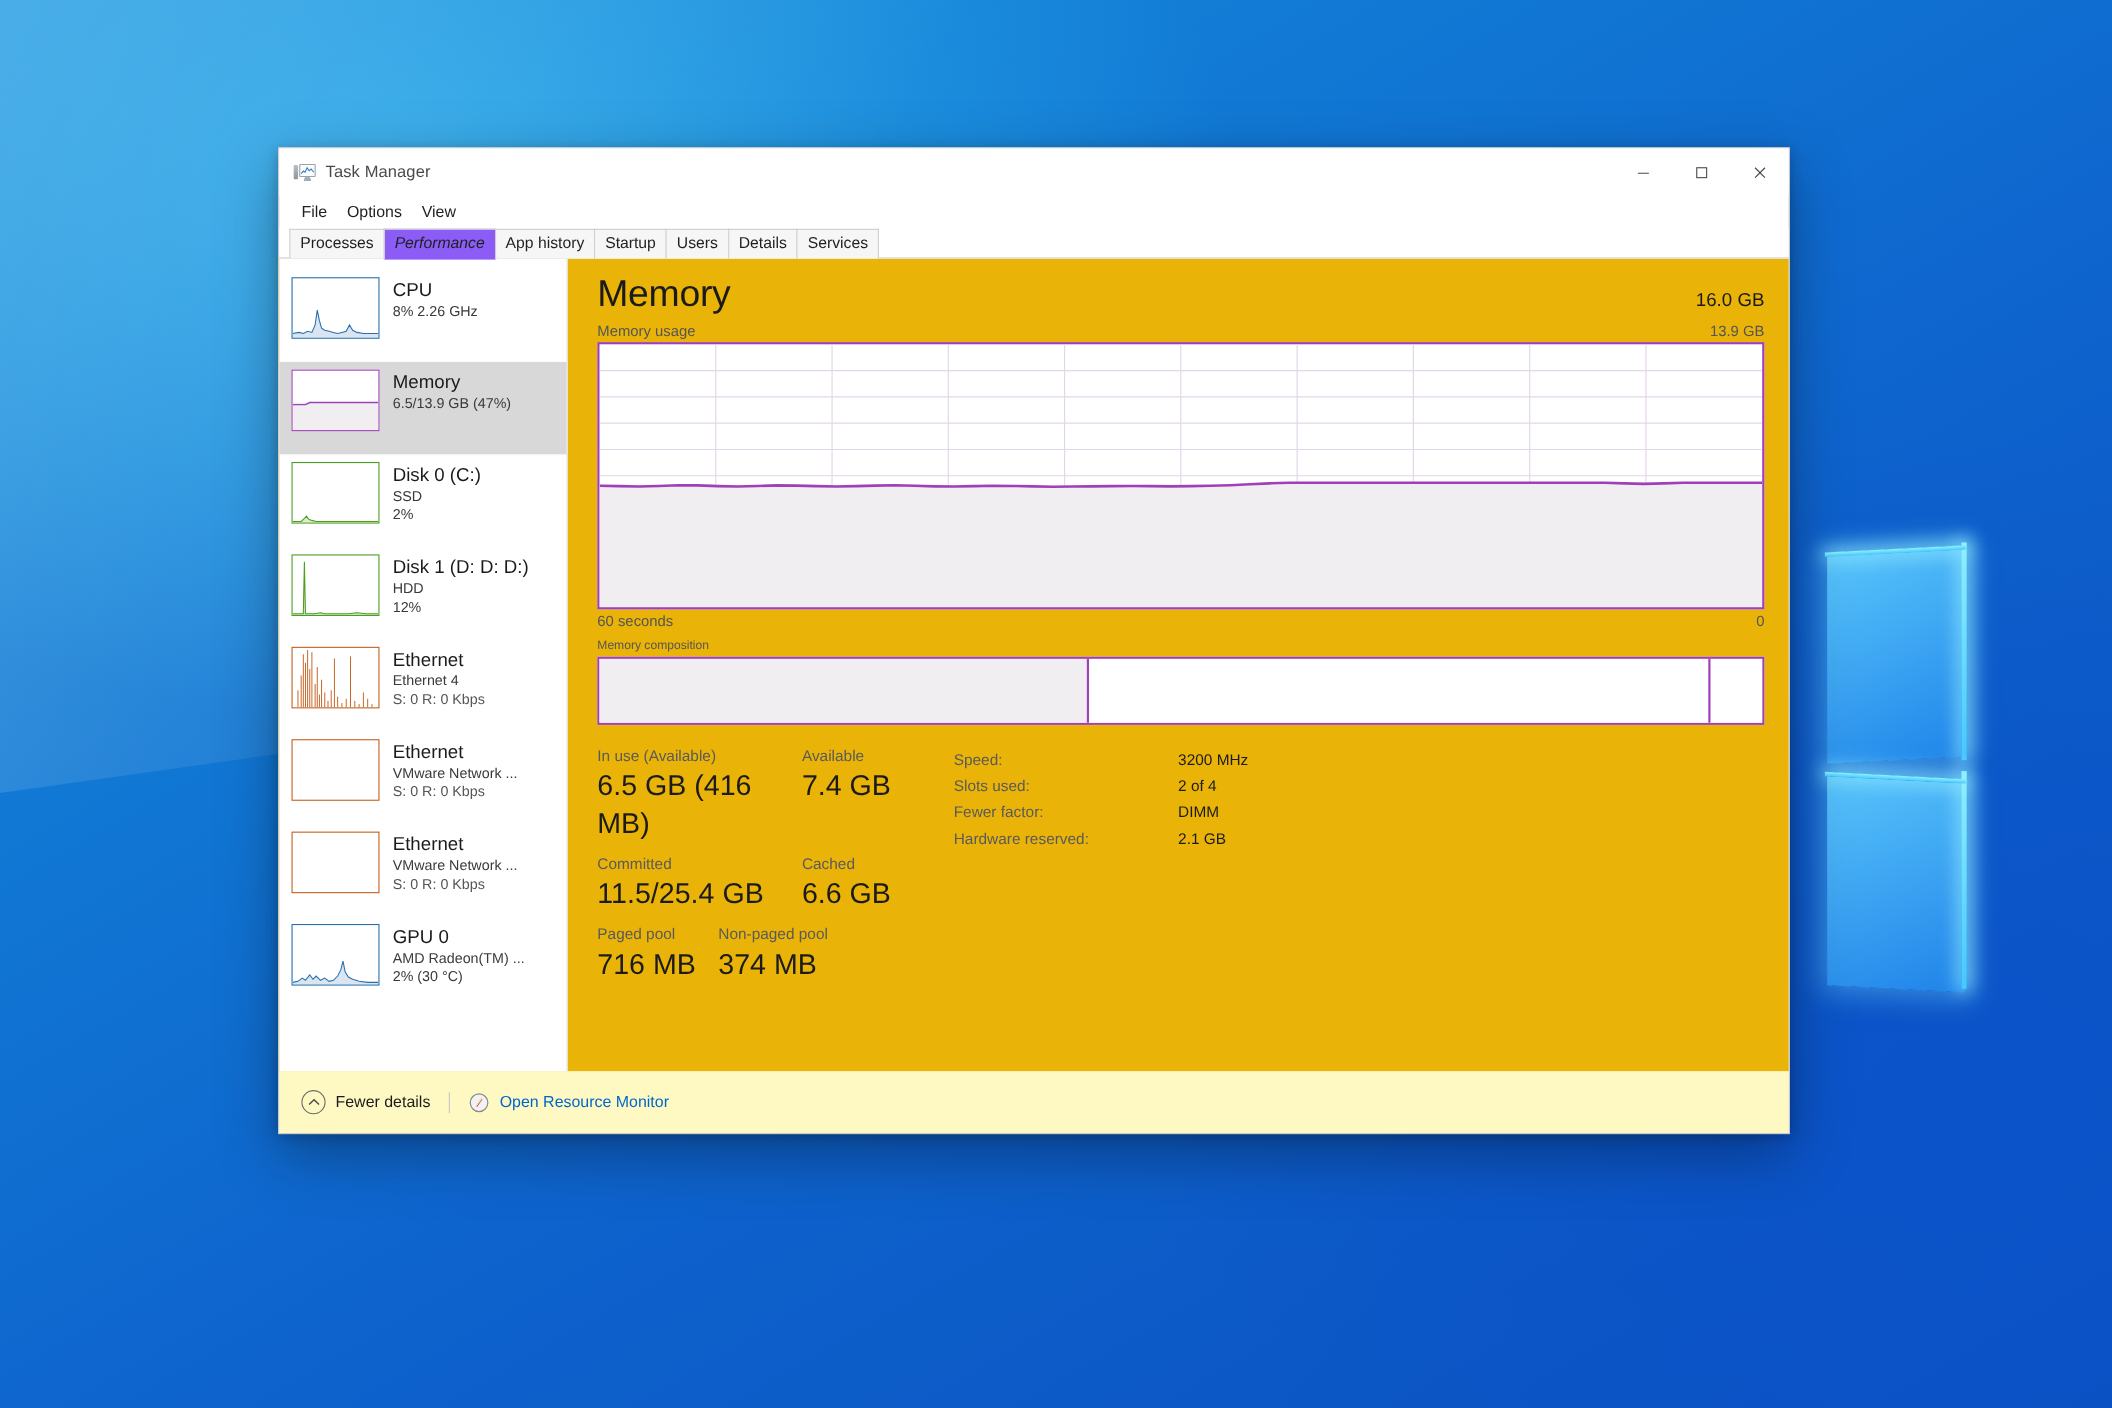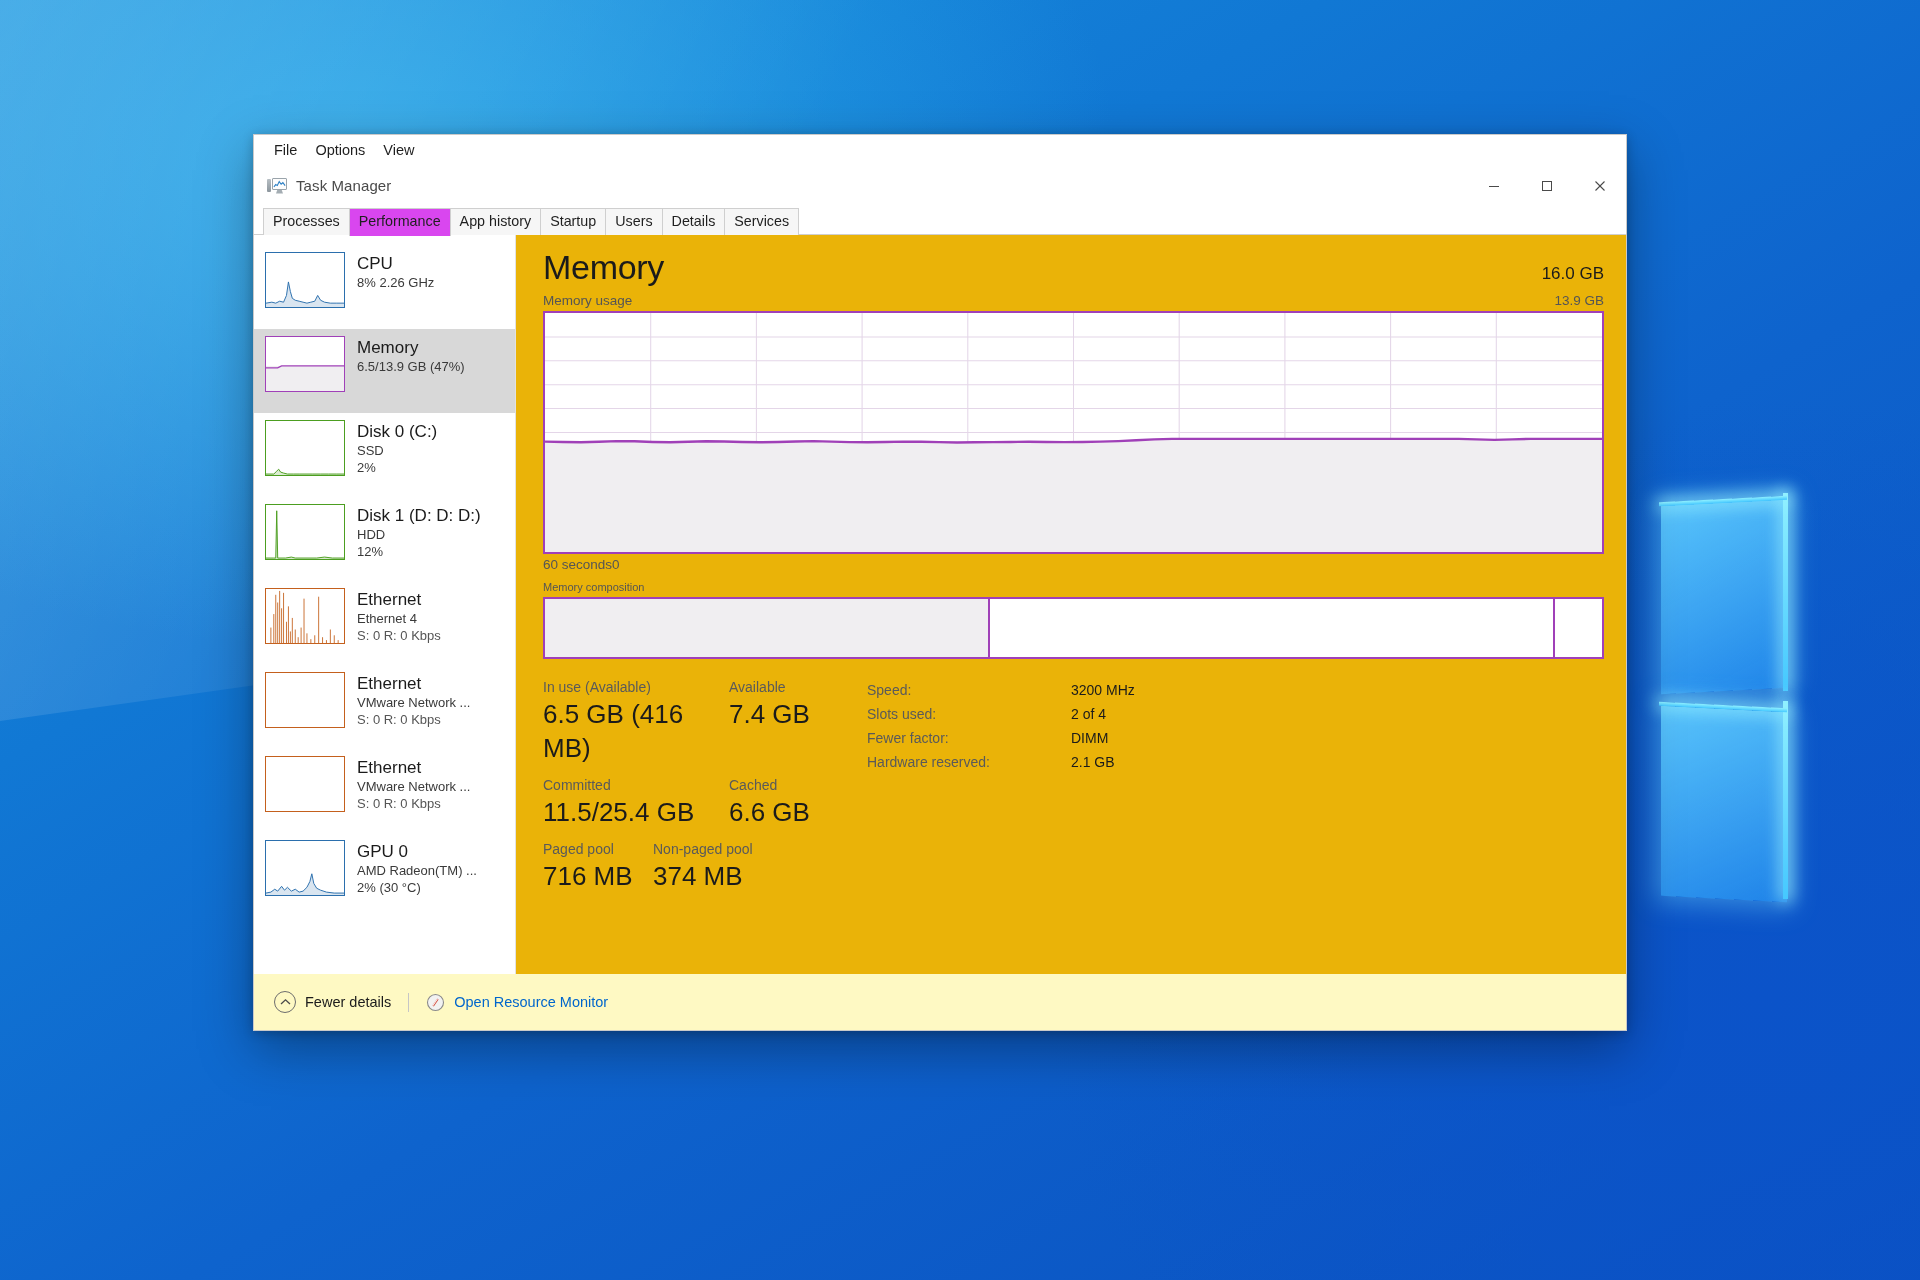--- a/index.html
+++ b/index.html
@@ -83,21 +83,21 @@
     content: ""; position: absolute; left: 0; right: 0; bottom: 0;
     height: 1px; background: #cfcfcf;
   }
   .tab {
     position: relative; z-index: 2;
     font-size: 14.3px; color: #1f1f1f;
     padding: 4px 9px 5px 9px;
     border: 1px solid #cfcfcf; border-bottom: none;
     background: #f6f6f6; margin-right: -1px; line-height: 17px;
   }
-  .tab.active { background: #d946ef; border-color: #cfcfcf; padding-bottom: 6px; margin-bottom: -1px; }
+  .tab.active { background: #8b5cf6; border-color: #cfcfcf; padding-bottom: 6px; margin-bottom: -1px; font-style: italic; }
 
   
   #tm-body { flex: 1; display: flex; min-height: 0; background: #eab308; }
 
   
   #sidebar {
     width: 262px; flex: none; padding-top: 10px;
     border-right: 1px solid #e2e2e2; background: #ffffff;
   }
   .side-item {
@@ -119,21 +119,21 @@
   #total-mem { font-size: 17px; color: #1b1b1b; margin-left: 44px; }
   #sub-head { display: flex; align-items: baseline; justify-content: space-between; margin-top: 6px; }
   .sub-label { font-size: 13.5px; color: #555; }
 
   
   #graph {
     margin-top: 3px; height: 243px; border: 2px solid #a040b8;
     background: #ffffff; position: relative; overflow: hidden;
   }
   #graph svg { display: block; width: 100%; height: 100%; }
-  #graph-axis { display: flex; justify-content: flex-start; margin-top: 3px; }
+  #graph-axis { display: flex; justify-content: space-between; margin-top: 3px; }
   #graph-axis span { font-size: 13.5px; color: #555; }
 
   
   #comp-label { margin-top: 9px; font-size: 11px; color: #555; }
   #composition {
     margin-top: 4px; height: 62px; border: 2px solid #a040b8;
     display: flex; background: #ffffff;
   }
   .comp-seg { height: 100%; }
   .comp-seg + .comp-seg { border-left: 2px solid #a040b8; }
@@ -178,26 +178,20 @@
     <div class="pane-edge" style="left:128px; top:6px; width:5px; height:198px;"></div>
     <div class="pane-edge" style="left:4px; top:12px; width:128px; height:4px; transform: skew(0deg,-3.0deg);"></div>
     <div class="pane" style="left:6px; top:222px; width:126px; height:190px; transform: skew(0deg,3.0deg);"></div>
     <div class="pane-edge" style="left:128px; top:214px; width:5px; height:198px;"></div>
     <div class="pane-edge" style="left:4px; top:218px; width:128px; height:4px; transform: skew(0deg,3.0deg);"></div>
   </div>
 </div>
 
 <div id="tm-window">
 
-  <div id="menubar">
-    <div class="menu-item">File</div>
-    <div class="menu-item">Options</div>
-    <div class="menu-item">View</div>
-  </div>
-
   <div id="titlebar">
     <div class="tm-icon">
       <div class="stand"></div>
       <div class="screen">
         <svg viewBox="0 0 15 12" preserveAspectRatio="none">
           <polyline points="1,9 3.2,6.4 5,7.6 7.2,3 9.4,6 11.4,4.2 14,7.6" fill="none" stroke="#2b7fc4" stroke-width="1.2"></polyline>
         </svg>
       </div>
       <div class="base"></div>
     </div>
@@ -213,20 +207,26 @@
             <rect x="1.5" y="1.5" width="9" height="9" fill="none" stroke="currentColor" stroke-width="1"></rect>
           </svg>
       </div>
       <div class="wc close">
         <svg width="12" height="12" viewBox="0 0 12 12">
             <line x1="1.5" y1="1.5" x2="10.5" y2="10.5" stroke="currentColor" stroke-width="1.1"></line>
             <line x1="10.5" y1="1.5" x2="1.5" y2="10.5" stroke="currentColor" stroke-width="1.1"></line>
           </svg>
       </div>
     </div>
+  </div>
+
+  <div id="menubar">
+    <div class="menu-item">File</div>
+    <div class="menu-item">Options</div>
+    <div class="menu-item">View</div>
   </div>
 
   <div id="tabstrip">
     <div class="tab">Processes</div>
     <div class="tab active">Performance</div>
     <div class="tab">App history</div>
     <div class="tab">Startup</div>
     <div class="tab">Users</div>
     <div class="tab">Details</div>
     <div class="tab">Services</div>

